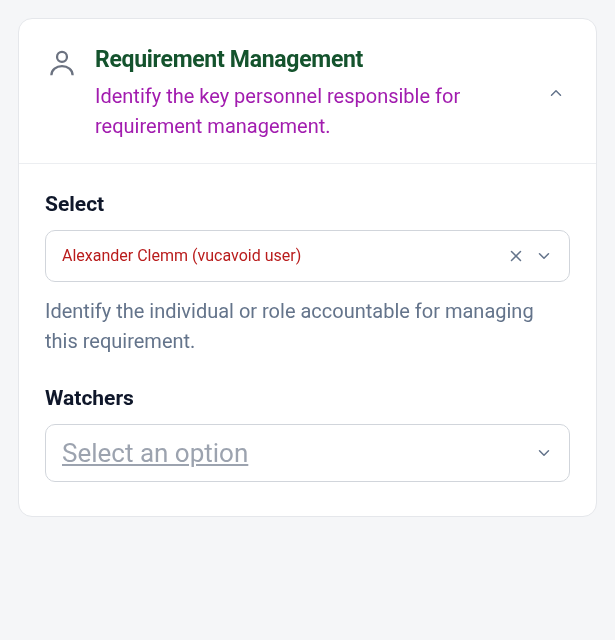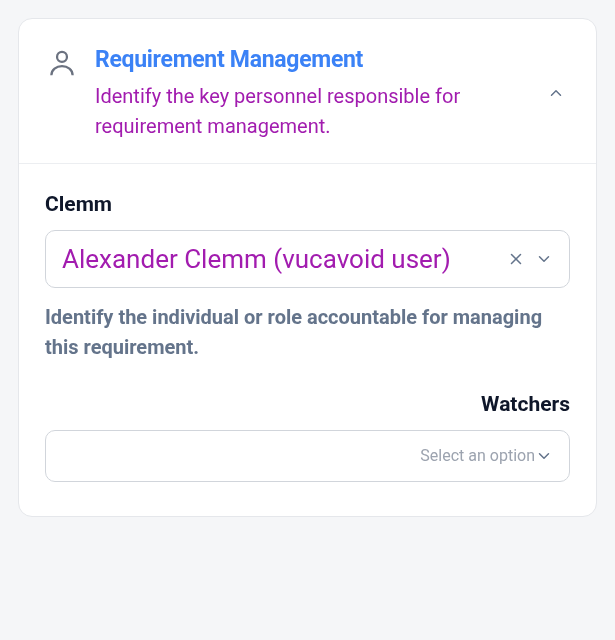--- a/index.html
+++ b/index.html
@@ -33,21 +33,21 @@
       height: 34px;
       color: #6b7280;
       margin-top: 2px;
     }
     .header-text {
       flex: 1;
     }
     .header-title {
       font-size: 23px;
       font-weight: 700;
-      color: #3b82f6;
+      color: #14532d;
       letter-spacing: -0.3px;
       line-height: 1.3;
       margin-bottom: 6px;
     }
     .header-subtitle {
       font-size: 20px;
       color: #a21caf;
       line-height: 1.5;
       font-weight: 400;
     }
@@ -63,50 +63,50 @@
       margin-top: 34px;
     }
     .card-body {
       padding: 28px 26px 26px 26px;
     }
     .field-group {
       margin-bottom: 30px;
     }
     .field-group:last-child {
       margin-bottom: 8px;
-      text-align: right;
     }
     .field-label {
       font-size: 21px;
       font-weight: 700;
       color: #0f172a;
       margin-bottom: 14px;
       display: block;
     }
     .select-control {
       border: 1px solid #d1d5db;
       border-radius: 10px;
       padding: 13px 16px;
       display: flex;
       align-items: center;
       cursor: pointer;
       background: #fff;
       min-height: 52px;
     }
     .select-value {
       flex: 1;
-      font-size: 26px;
-      color: #a21caf;
+      font-size: 16px;
+      color: #b91c1c;
       font-weight: 400;
     }
     .select-placeholder {
       flex: 1;
-      font-size: 16px;
+      font-size: 26px;
       color: #9ca3af;
       font-weight: 400;
+      text-decoration: underline;
     }
     .select-actions {
       display: flex;
       align-items: center;
       gap: 10px;
       color: #64748b;
     }
     .clear-btn {
       display: flex;
       align-items: center;
@@ -117,21 +117,21 @@
       display: flex;
       align-items: center;
       justify-content: center;
       cursor: pointer;
     }
     .field-help {
       font-size: 20px;
       color: #64748b;
       line-height: 1.5;
       margin-top: 14px;
-      font-weight: 700;
+      font-weight: 400;
     }
   </style>
 </head>
 <body>
 
 <div class="card">
   <div class="card-header">
     <div class="header-icon">
       <svg viewBox="0 0 24 24" fill="none" stroke="currentColor" stroke-width="1.6">
         <circle cx="12" cy="7" r="3.5"></circle>
@@ -145,21 +145,21 @@
     <div class="collapse-btn">
       <svg width="18" height="18" viewBox="0 0 24 24" fill="none" stroke="currentColor" stroke-width="2" stroke-linecap="round" stroke-linejoin="round">
         <polyline points="18 15 12 9 6 15"></polyline>
       </svg>
     </div>
   </div>
 
   <div class="card-body">
 
     <div class="field-group">
-      <label class="field-label">Clemm</label>
+      <label class="field-label">Select</label>
       <div class="select-control">
         <span class="select-value">Alexander Clemm (vucavoid user)</span>
         <div class="select-actions">
           <span class="clear-btn">
             <svg width="18" height="18" viewBox="0 0 24 24" fill="none" stroke="currentColor" stroke-width="2" stroke-linecap="round">
               <line x1="18" y1="6" x2="6" y2="18"></line>
               <line x1="6" y1="6" x2="18" y2="18"></line>
             </svg>
           </span>
           <span class="dropdown-btn">

